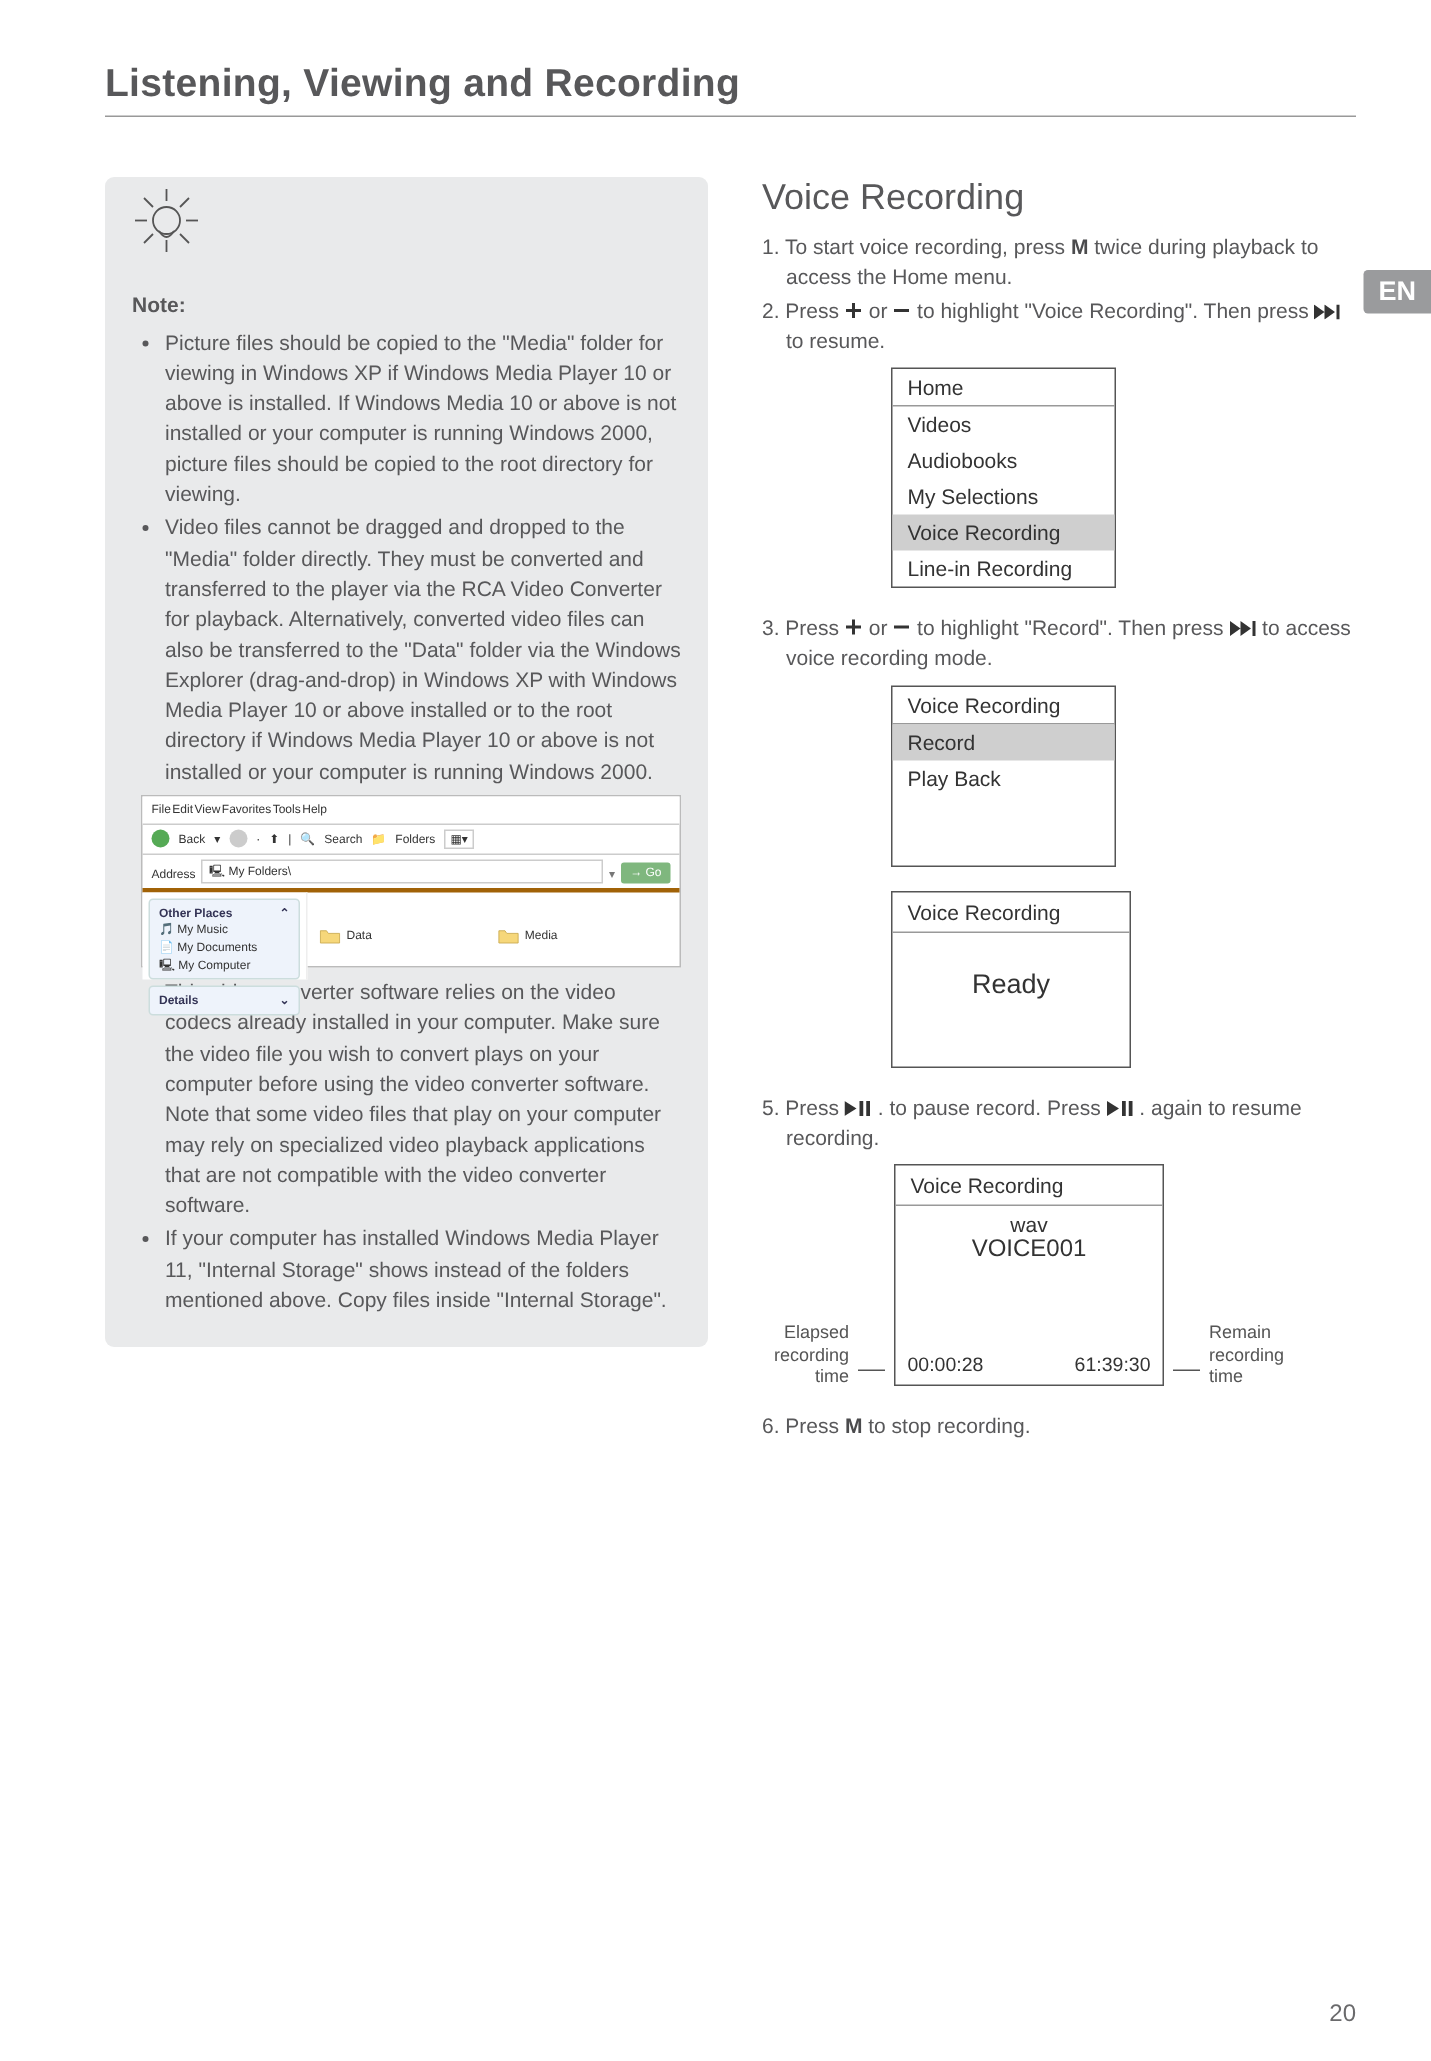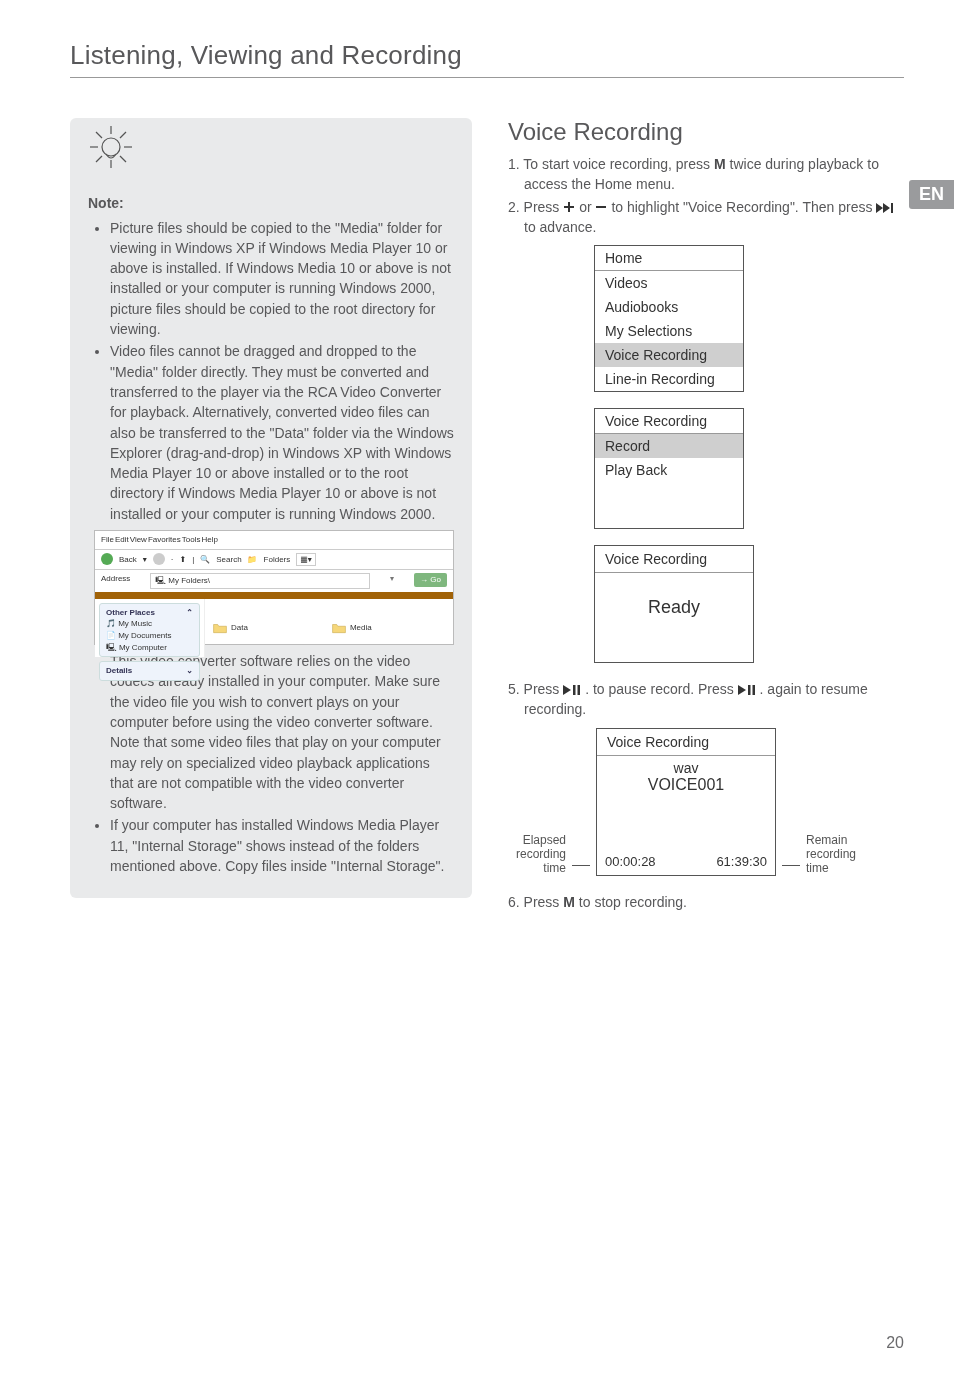--- a/index.html
+++ b/index.html
@@ -7,21 +7,21 @@
     font-family: Arial, Helvetica, sans-serif;
     width: 954px;
     height: 1374px;
     position: relative;
     background: #fff;
     color: #58585a;
     padding: 40px 50px 40px 70px;
   }
   .page-title {
     font-size: 26px;
-    font-weight: 400;
+    font-weight: 700;
     color: #58585a;
     margin-bottom: 6px;
     letter-spacing: 0.2px;
   }
   .title-rule {
     border: none;
     border-top: 1px solid #999;
     margin-bottom: 40px;
   }
   .columns {
@@ -51,21 +51,21 @@
     border: 1px solid #bbb;
     background: #fff;
     width: 360px;
     height: 115px;
     position: relative;
     font-size: 8px;
     color: #333;
   }
   .shot-menubar { border-bottom: 1px solid #ccc; padding: 3px 6px; background:#fff; display:flex; gap:1px;}
   .shot-toolbar { border-bottom: 1px solid #ccc; padding: 3px 6px; display:flex; gap:6px; align-items:center;}
-  .shot-addr { border-bottom: 7px solid #a16207; padding: 3px 6px; display:flex; align-items:flex-start; gap:20px;}
+  .shot-addr { border-bottom: 3px solid #a16207; padding: 3px 6px; display:flex; align-items:flex-end; gap:4px;}
   .shot-addr-field{ flex:1; border:1px solid #ccc; padding:1px 4px; background:#fff;}
   .shot-go { background:#7fb77e; color:#fff; padding:1px 6px; border-radius:2px;}
   .shot-body { display:flex; height: calc(100% - 55px); }
   .shot-side { width: 110px; background:#fff; border-right:1px solid #eee; padding:4px;}
   .shot-panel { background:#eef3fb; border:1px solid #cdd; border-radius:3px; padding:3px 6px; margin-bottom:4px;}
   .shot-panel-h { color:#335; font-weight:700; display:flex; justify-content:space-between;}
   .shot-main { flex:1; padding:6px 8px; display:flex; gap:84px;}
   .shot-folder { display:flex; align-items:center; gap:4px;}
   .shot-folder svg { width:14px; height:12px;}
   .btn-circle{width:12px;height:12px;border-radius:50%;background:#5a5;display:inline-block;}
@@ -292,32 +292,47 @@
           <path d="M6 1v10M1 6h10" stroke="#333" stroke-width="2"></path>
         </svg>
       <span> or </span>
       <svg class="icon-inline" width="12" height="12">
           <path d="M1 6h10" stroke="#333" stroke-width="2"></path>
         </svg>
       <span> to highlight "Voice Recording". Then press </span>
       <svg class="icon-inline" width="18" height="10">
           <path d="M0 0l7 5-7 5zM7 0l7 5-7 5zM15 0h2v10h-2z" fill="#333"></path>
         </svg>
-      <span> to advance.</span>
+      <span> to resume.</span>
     </p>
 
     <div class="menu-box">
       <div class="menu-title">Home</div>
       <div class="menu-item">Videos</div>
       <div class="menu-item">Audiobooks</div>
       <div class="menu-item">My Selections</div>
       <div class="menu-item hl">Voice Recording</div>
       <div class="menu-item">Line-in Recording</div>
     </div>
 
+    <p class="step">
+      <span>3. Press </span>
+      <svg class="icon-inline" width="12" height="12">
+          <path d="M6 1v10M1 6h10" stroke="#333" stroke-width="2"></path>
+        </svg>
+      <span> or </span>
+      <svg class="icon-inline" width="12" height="12">
+          <path d="M1 6h10" stroke="#333" stroke-width="2"></path>
+        </svg>
+      <span> to highlight "Record". Then press </span>
+      <svg class="icon-inline" width="18" height="10">
+          <path d="M0 0l7 5-7 5zM7 0l7 5-7 5zM15 0h2v10h-2z" fill="#333"></path>
+        </svg>
+      <span> to access voice recording mode.</span>
+    </p>
 
     <div class="menu-box" style="padding-bottom:46px;">
       <div class="menu-title">Voice Recording</div>
       <div class="menu-item hl">Record</div>
       <div class="menu-item">Play Back</div>
     </div>
 
 
     <div class="screen-box">
       <div class="screen-title">Voice Recording</div>

